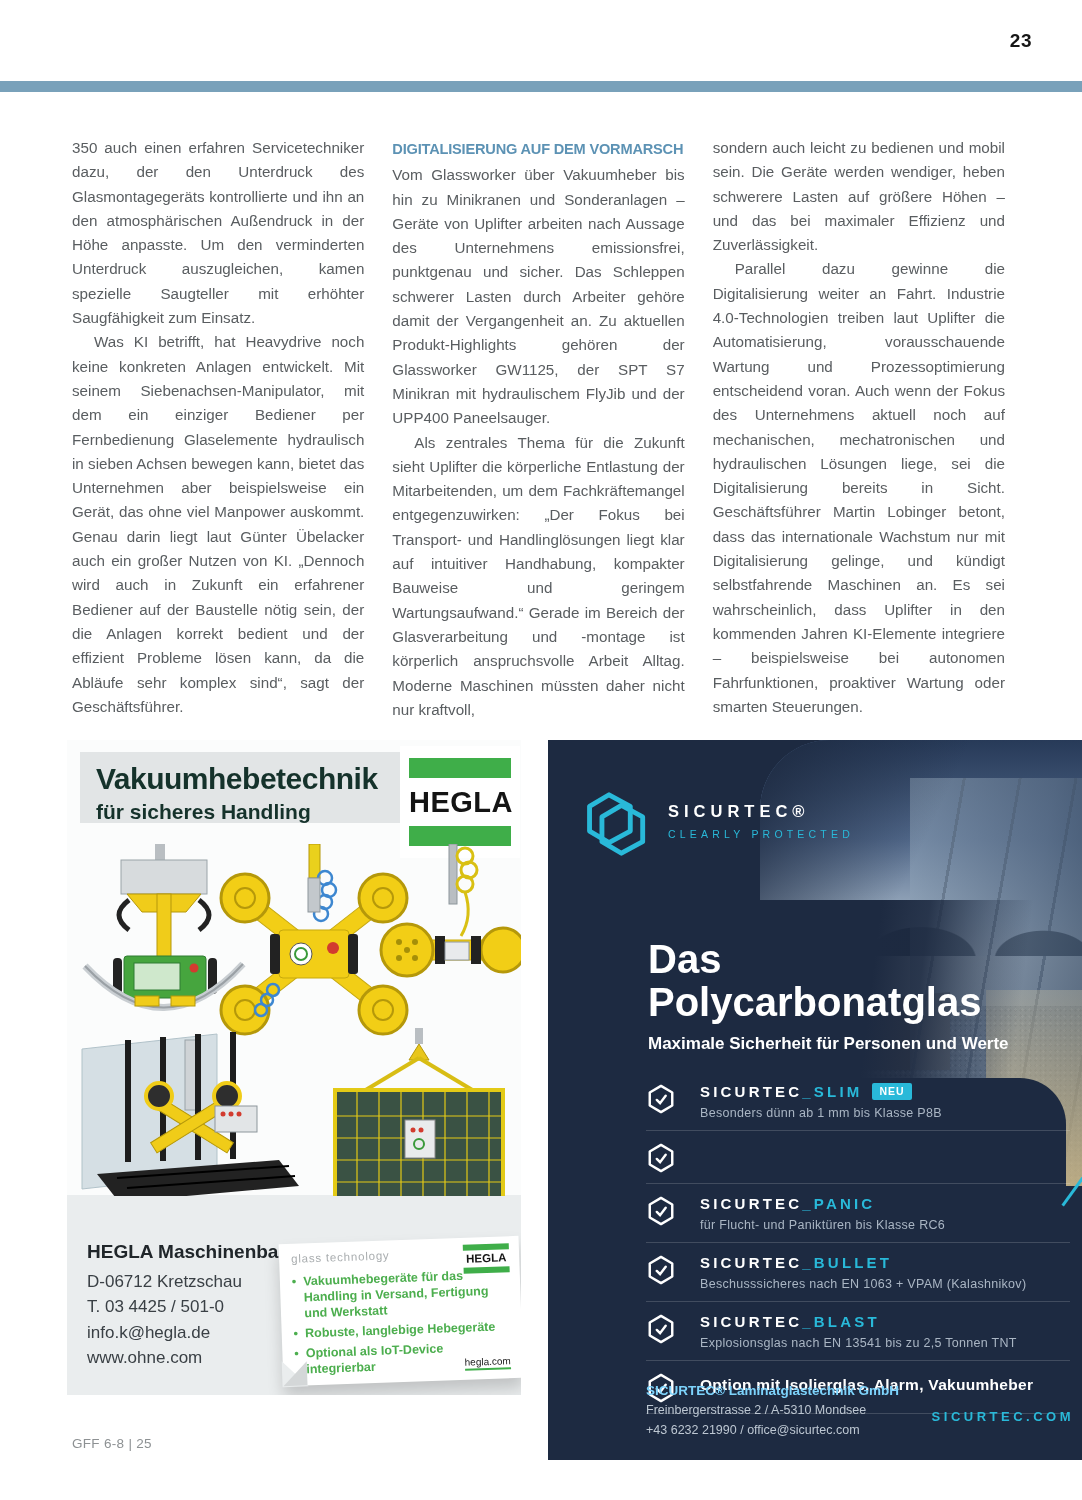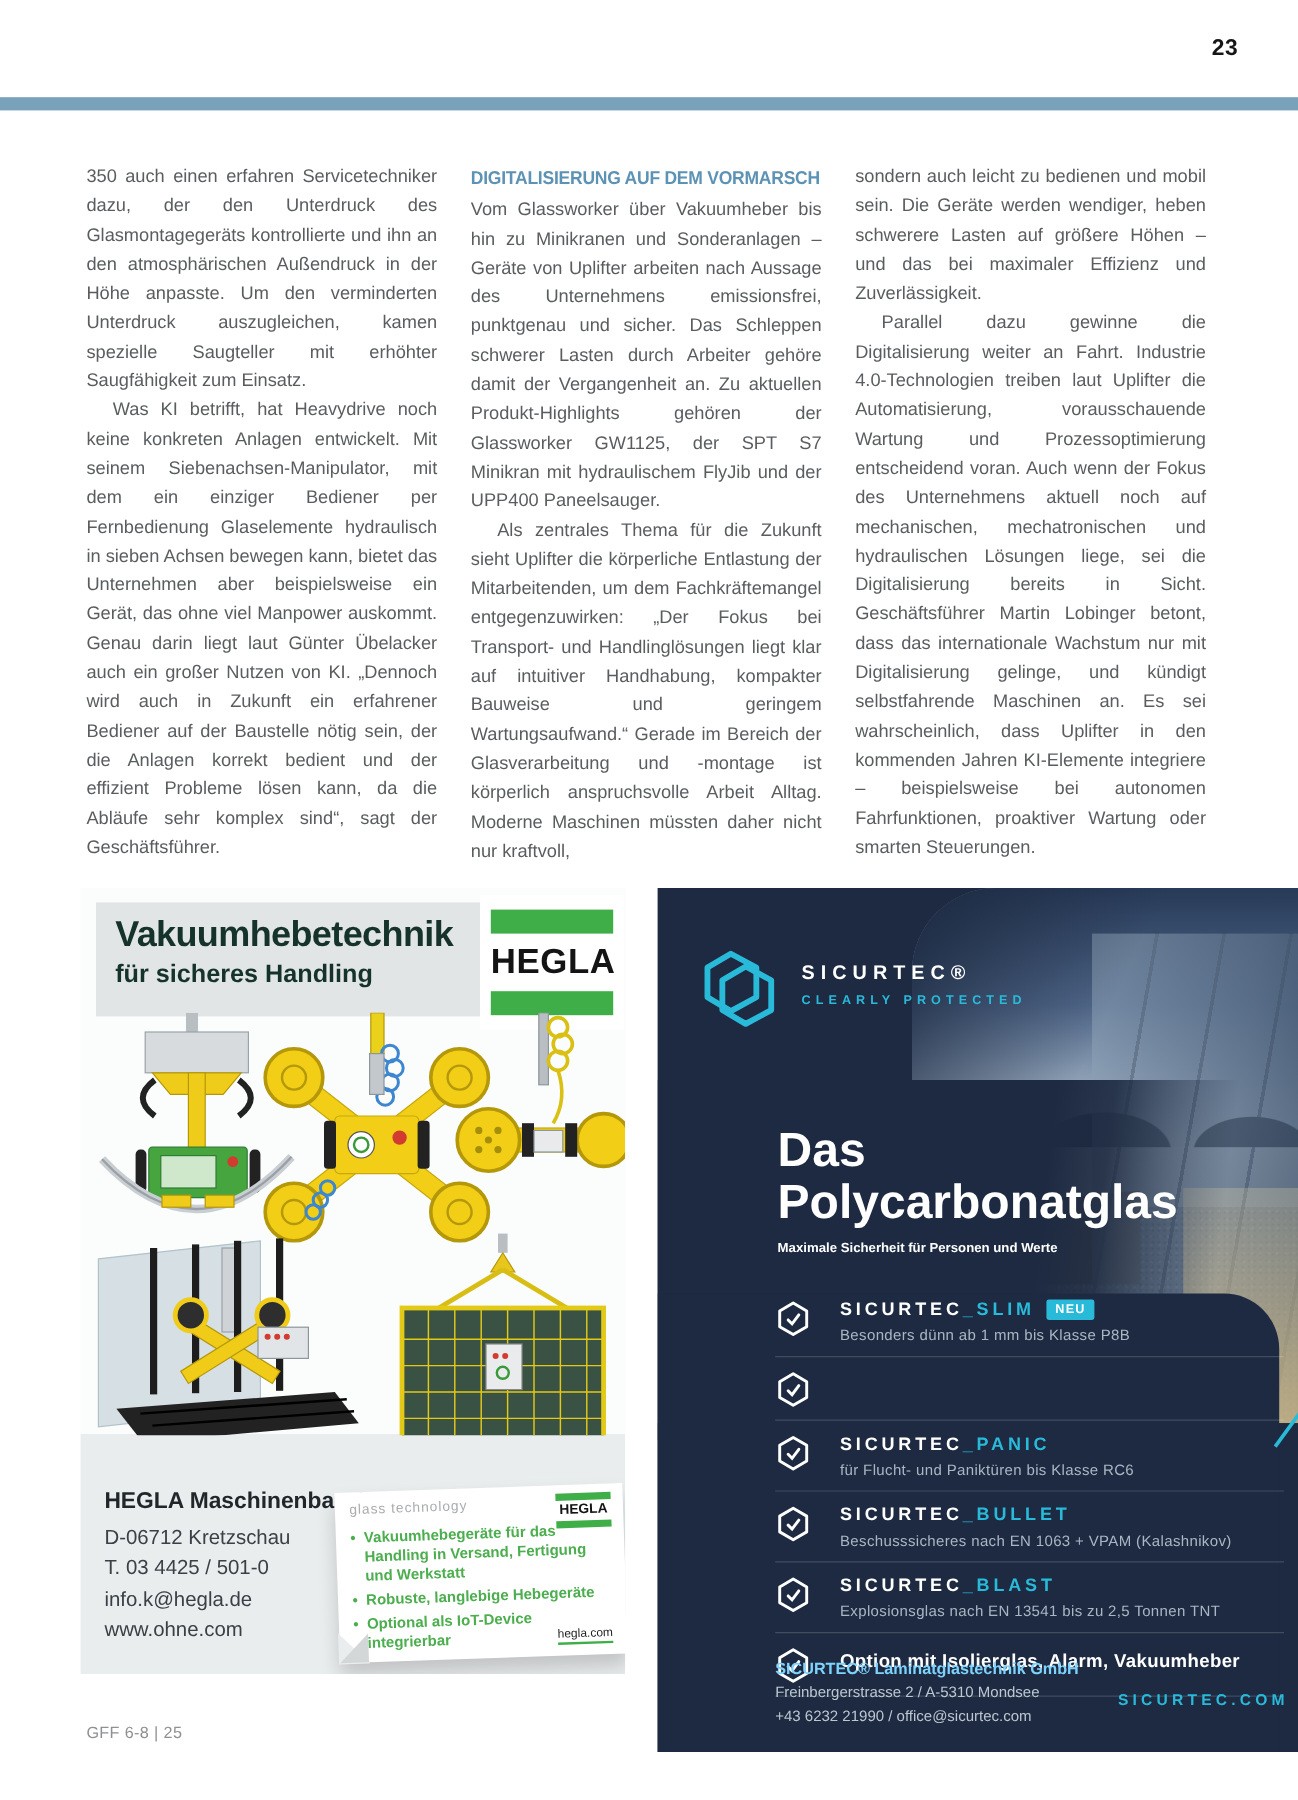--- a/index.html
+++ b/index.html
@@ -14,21 +14,21 @@
   
   .columns{position:absolute;left:72px;top:136px;width:933px;display:flex;gap:28px;}
   .col{flex:1;font-size:15.2px;line-height:24.3px;color:#595d60;text-align:justify;}
   .col p{margin:0;}
   .col p.indent{text-indent:22px;}
   .col-heading{color:#5c92b4;font-size:14.6px;font-weight:700;letter-spacing:-0.2px;margin:0 0 3px 0;transform:scaleY(1.06);transform-origin:left top;}
 
   
   .hegla{position:absolute;left:67px;top:740px;width:454px;height:655px;background:#fbfcfc;overflow:hidden;}
   .hegla-lower{position:absolute;left:0;right:0;top:455px;bottom:0;background:#eaedee;}
-  .hegla-head{position:absolute;left:13px;top:12px;width:390px;height:95px;background:#e2e5e6;box-sizing:border-box;padding:10px 0 0 16px;}
+  .hegla-head{position:absolute;left:13px;top:12px;width:390px;height:71px;background:#e2e5e6;box-sizing:border-box;padding:10px 0 0 16px;}
   .hegla-head .h1{font-size:30px;font-weight:800;color:#15322b;letter-spacing:-0.5px;line-height:1.15;}
   .hegla-head .h2{font-size:21px;font-weight:700;color:#15322b;margin-top:3px;}
   .hegla-logo{position:absolute;right:1px;top:6px;width:120px;height:112px;background:#ffffff;box-sizing:border-box;
               padding:12px 9px;display:flex;flex-direction:column;justify-content:space-between;}
   .hegla-logo .bar{height:20px;background:#3fae49;}
   .hegla-logo .word{font-size:29px;font-weight:900;color:#141414;text-align:center;letter-spacing:0.5px;line-height:1;}
   .hegla-art{position:absolute;left:0;top:104px;width:454px;height:352px;}
   .hegla-addr{position:absolute;left:20px;top:498px;color:#3a4045;font-size:17px;line-height:1.5;}
   .hegla-addr .company{font-size:19px;font-weight:700;color:#20262a;margin-bottom:2px;}
   .hegla-card{position:absolute;left:214px;top:500px;width:240px;height:142px;background:#ffffff;transform:rotate(-2deg);
@@ -68,23 +68,23 @@
   .ph-darktop{position:absolute;inset:0;background:linear-gradient(115deg,rgba(29,42,65,0.95) 0%,rgba(29,42,65,0.55) 16%,rgba(29,42,65,0) 40%);}
   .sic-wedge{position:absolute;left:0;top:160px;width:100%;height:300px;
      background:linear-gradient(97deg,#1d2a41 0 55%,rgba(29,42,65,0.9) 63%,rgba(29,42,65,0) 80%);}
   .sic-panel{position:absolute;left:0;top:338px;right:52px;bottom:0;background:#1d2a41;border-top-right-radius:46px;}
   .sic-base{position:absolute;left:0;top:446px;right:0;bottom:0;background:#1d2a41;}
   .sic-hex1{position:absolute;right:16px;top:346px;width:2.5px;height:132px;background:#29b9d9;transform:rotate(36deg);}
   .sic-hex2{position:absolute;right:0px;top:298px;width:2.5px;height:64px;background:#29b9d9;transform:rotate(-36deg);}
 
   .sic-logo{position:absolute;left:38px;top:50px;display:flex;align-items:flex-start;gap:20px;z-index:5;}
   .sic-brand{font-size:16.5px;font-weight:700;letter-spacing:5px;color:#ffffff;margin-top:12px;}
-  .sic-tagline{font-size:10.5px;font-weight:700;letter-spacing:4.2px;color:#29b9d9;margin-top:7px;text-align:center;}
+  .sic-tagline{font-size:10.5px;font-weight:400;letter-spacing:4.2px;color:#29b9d9;margin-top:7px;text-align:center;}
   .sic-title{position:absolute;left:100px;top:198px;z-index:5;font-size:40px;font-weight:700;line-height:1.08;color:#ffffff;}
-  .sic-sub{position:absolute;left:100px;top:294px;z-index:5;font-size:11px;font-weight:700;color:#ffffff;}
+  .sic-sub{position:absolute;left:100px;top:294px;z-index:5;font-size:17px;font-weight:700;color:#ffffff;}
 
   .sic-list{position:absolute;left:98px;top:332px;right:48px;z-index:5;}
   .s-row{display:flex;align-items:flex-start;padding:11px 0 10px 0;border-bottom:1px solid rgba(255,255,255,0.16);}
   .s-row .hex{width:30px;margin:1px 24px 0 0;flex:0 0 auto;}
   .s-title{font-size:15px;font-weight:700;letter-spacing:3.2px;line-height:1.2;white-space:nowrap;}
   .s-title .suffix{color:#29b9d9;}
   .s-desc{margin-top:5px;font-size:12.5px;color:#aab6c4;letter-spacing:0.3px;}
   .badge-neu{display:inline-block;background:#29b9d9;color:#fff;font-size:10.5px;font-weight:700;letter-spacing:1px;
              padding:2px 7px;margin-left:10px;vertical-align:2px;border-radius:2px;}
   .s-option{font-size:15.5px;font-weight:700;letter-spacing:0.3px;margin-top:4px;}

